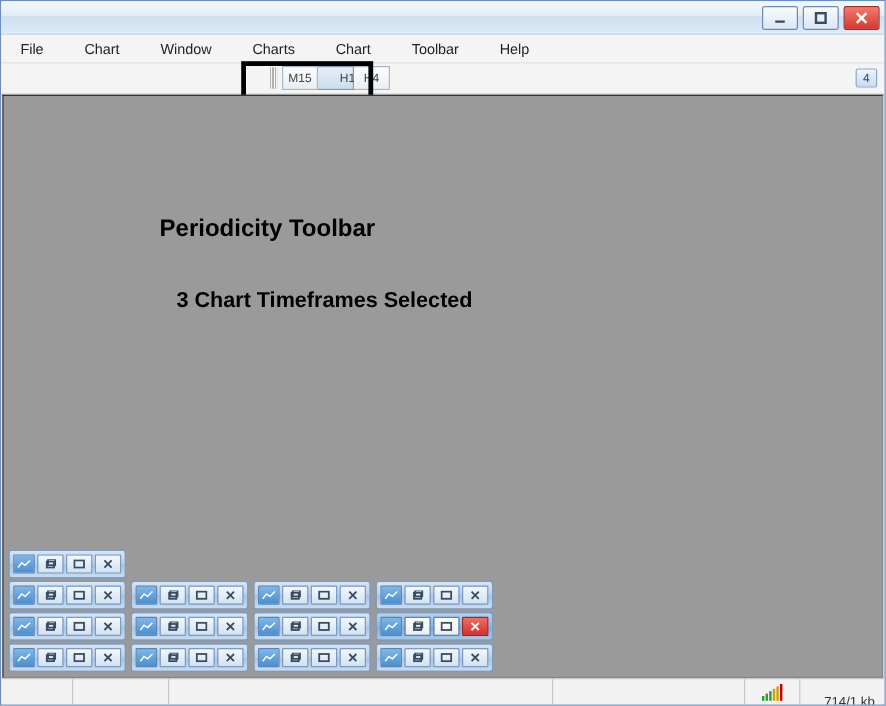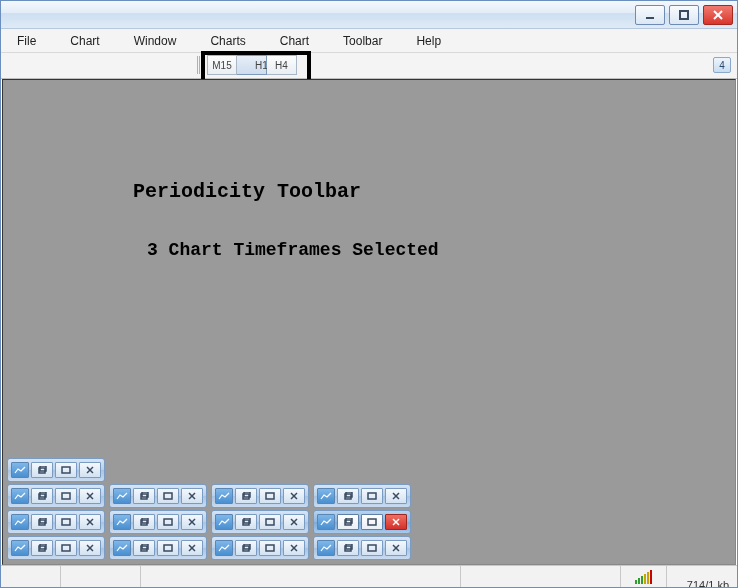--- a/index.html
+++ b/index.html
@@ -12,38 +12,38 @@
   .win-btn.close { background: linear-gradient(to bottom,#f07b70,#d9362c); border-color:#a32820;}
   .win-btn.close svg { stroke:#fff; }
   .win-btn.min svg, .win-btn.max svg { stroke:#3a4a60; fill:none; stroke-width:2;}
   
   
   .menubar { height: 24px; background: #f4f4f4; display:flex; align-items:center; padding: 0 6px; gap: 14px; border-bottom:1px solid #d9d9d9;}
   .menu-item { padding: 3px 10px; cursor:pointer; color:#222;}
   
   
   .toolbar-row { height: 26px; background:#f4f4f4; border-bottom:1px solid #bfbfbf; position:relative; display:flex; align-items:center;}
-  .periodicity { position:absolute; left:196px; top:2px; display:flex; align-items:center; gap:0;}
+  .periodicity { position:absolute; left:224px; top:2px; display:flex; align-items:center; gap:0;}
   .grip { width:6px; height:18px; margin-right:4px; background: repeating-linear-gradient(to right,#b0b0b0 0 1px, transparent 1px 2px);}
   .tf-btn { width:30px; height:20px; border:1px solid #a9b7c7; background:linear-gradient(to bottom,#fdfdfd,#e9eef4); font-size:10px; color:#444; display:flex; align-items:center; justify-content:center; cursor:pointer;}
   .tf-btn + .tf-btn { border-left:none; }
   .tf-btn.active { background:linear-gradient(to bottom,#e7eef7,#cddcee); border-color:#7d99bb;padding-left:20px;}
   .right-badge { position:absolute; right:6px; top:4px; width:18px; height:16px; background:linear-gradient(to bottom,#eef5fc,#c8dcf0); border:1px solid #8aa8c9; border-radius:2px; font-size:10px; color:#2b4a6f; display:flex; align-items:center; justify-content:center;}
   
   
   .highlight-box { position:absolute; left:200px; top:50px; width:110px; height:34px; border:4px solid #000; pointer-events:none;}
   
   
   .chart-area { position:absolute; left:1px; right:1px; top:78px; bottom:22px; background:#9a9a9a; border:1px inset #888;}
   
   
   .anno-line { position:absolute; pointer-events:none; }
   
   
-  .annotation { position:absolute; font-family: Liberation Mono, monospace; font-weight:bold; color:#000; }
+  .annotation { position:absolute; font-family: Liberation Sans, sans-serif; font-weight:bold; color:#000; }
   
   
   .tab-rows { position:absolute; left:4px; bottom:4px; display:flex; flex-direction:column; gap:2px;}
   .tab-row { display:flex; gap:4px;}
   .mini-win { display:flex; align-items:center; background:linear-gradient(to bottom,#d6e5f5 0%, #b9d0ea 50%, #a9c3e2 51%, #c9dbf0 100%); border:1px solid #7a9bc2; border-radius:3px; padding:2px 3px; gap:2px; height:24px;}
   .mini-win.active-row { background:linear-gradient(to bottom,#b8d3ef 0%, #8fb6de 50%, #7daad8 51%, #a7c9eb 100%);}
   .mw-icon { width:18px; height:16px; background:linear-gradient(to bottom,#7fb7e8,#4a8fd0); border:1px solid #5a86b5; border-radius:1px; display:flex; align-items:center; justify-content:center;}
   .mw-icon svg { width:12px; height:10px;}
   .mw-btn { width:22px; height:16px; border:1px solid #7a9bc2; background:linear-gradient(to bottom,#f3f8fd,#d3e2f1); border-radius:1px; display:flex; align-items:center; justify-content:center; cursor:pointer;}
   .mw-btn svg { width:10px; height:8px; stroke:#3a4a60; fill:none; stroke-width:1.5;}

